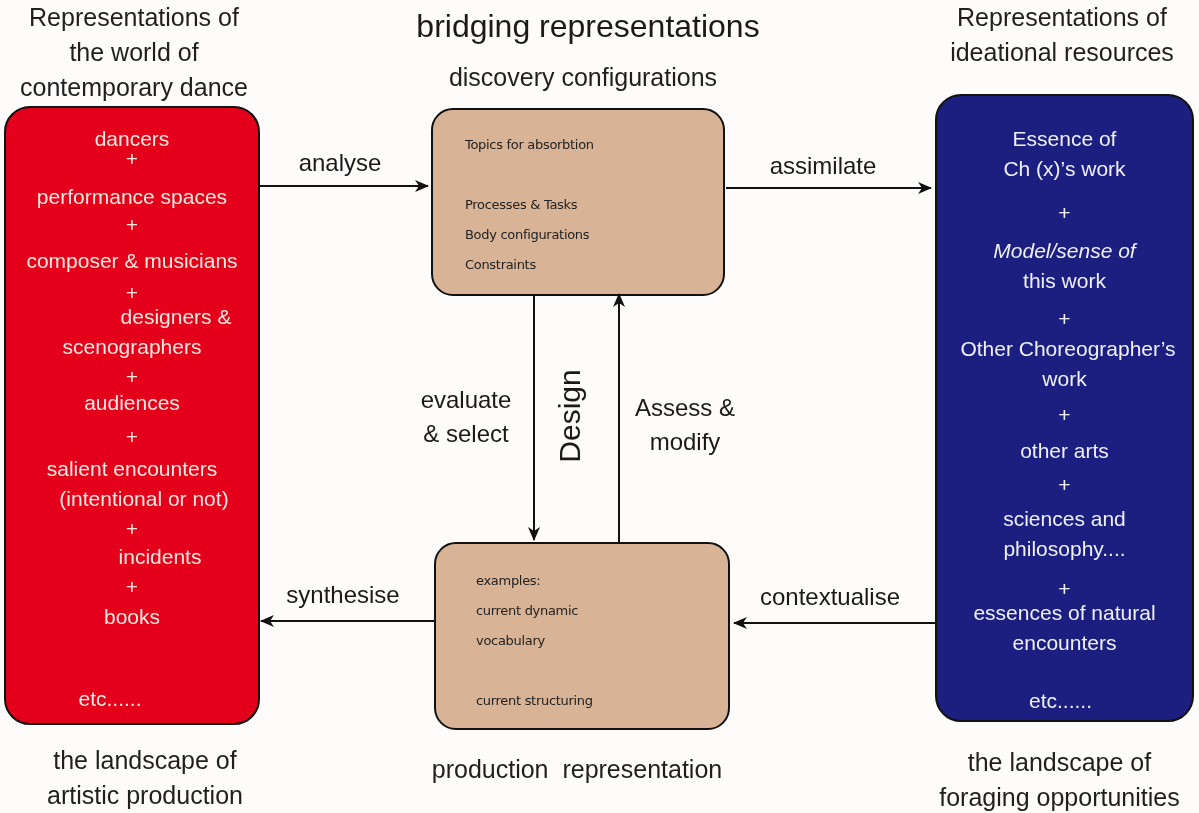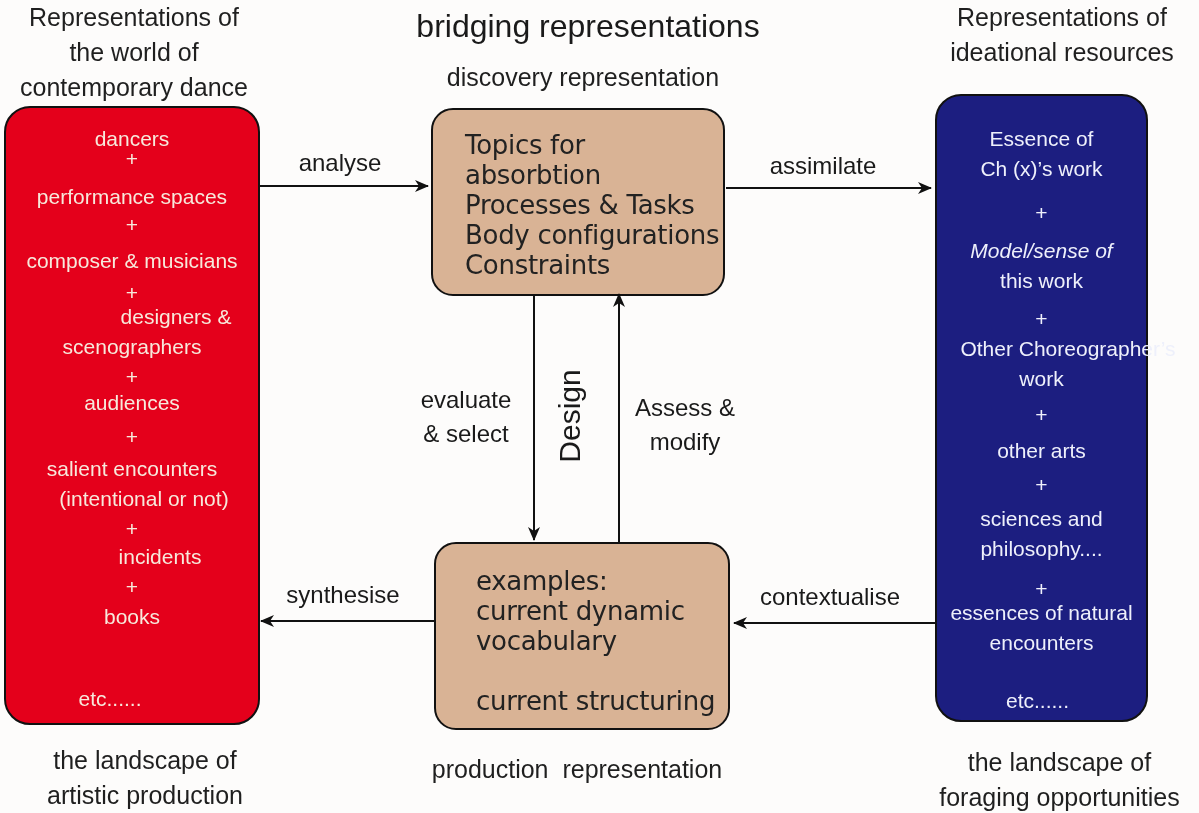--- a/index.html
+++ b/index.html
@@ -2,47 +2,47 @@
 <html><head>
 <meta charset="utf-8">
 <style>
   html,body{margin:0;padding:0;background:#fdfcfb;}
   body{width:1199px;height:813px;position:relative;overflow:hidden;font-family:"Liberation Sans",sans-serif;color:#1a1a1a;}
   .abs{position:absolute;}
   .heading{font-size:25px;line-height:35px;text-align:center;color:#1f1f1f;}
   .title{font-size:32px;line-height:40px;text-align:center;}
   .box{position:absolute;border:2px solid #111;box-sizing:border-box;}
   .red{left:4px;top:106px;width:256px;height:619px;background:#e4001b;border-radius:26px;}
-  .blue{left:935px;top:94px;width:213px;height:628px;background:#1c1e80;border-radius:26px;padding-left:19px;}
+  .blue{left:935px;top:94px;width:259px;height:628px;background:#1c1e80;border-radius:26px;padding-left:19px;}
   .tan{background:#d9b395;border-radius:22px;}
   .tan1{left:431px;top:108px;width:294px;height:188px;}
   .tan2{left:434px;top:542px;width:296px;height:188px;}
   .redtext{position:absolute;left:0;width:100%;text-align:center;color:#f7e9dc;font-size:21px;line-height:26px;}
   .bluetext{position:absolute;left:0;width:100%;text-align:center;color:#eef0fb;font-size:21px;line-height:30px;}
-  .tantext{position:absolute;font-family:"DejaVu Sans",sans-serif;font-size:26px;line-height:30px;color:#222;letter-spacing:-0.3px;}
+  .tantext{position:absolute;font-family:"DejaVu Sans",sans-serif;font-size:13px;line-height:30px;color:#222;letter-spacing:-0.3px;}
   .label{position:absolute;font-size:24px;line-height:30px;color:#1a1a1a;text-align:center;}
   svg.arrows{position:absolute;left:0;top:0;}
 </style>
 </head>
 <body>
 
 <div class="abs title" style="left:370px;top:6px;width:436px;">bridging representations</div>
 
 <div class="abs heading" style="left:0;top:0;width:268px;">
   <div>Representations of</div>
   <div>the world of</div>
   <div>contemporary dance</div>
 </div>
 
 <div class="abs heading" style="left:925px;top:0;width:274px;">
   <div>Representations of</div>
   <div>ideational resources</div>
 </div>
 
-<div class="abs heading" style="left:400px;top:60px;width:366px;">discovery representation</div>
+<div class="abs heading" style="left:400px;top:60px;width:366px;">discovery configurations</div>
 
 <div class="box red">
   <div class="redtext" style="top:18px;">dancers</div>
   <div class="redtext" style="top:38px;">+</div>
   <div class="redtext" style="top:76px;">performance spaces</div>
   <div class="redtext" style="top:104px;">+</div>
   <div class="redtext" style="top:140px;">composer &amp; musicians</div>
   <div class="redtext" style="top:172px;">+</div>
   <div class="redtext" style="top:196px;padding-left:44px;">designers &amp;</div>
   <div class="redtext" style="top:226px;">scenographers</div>

